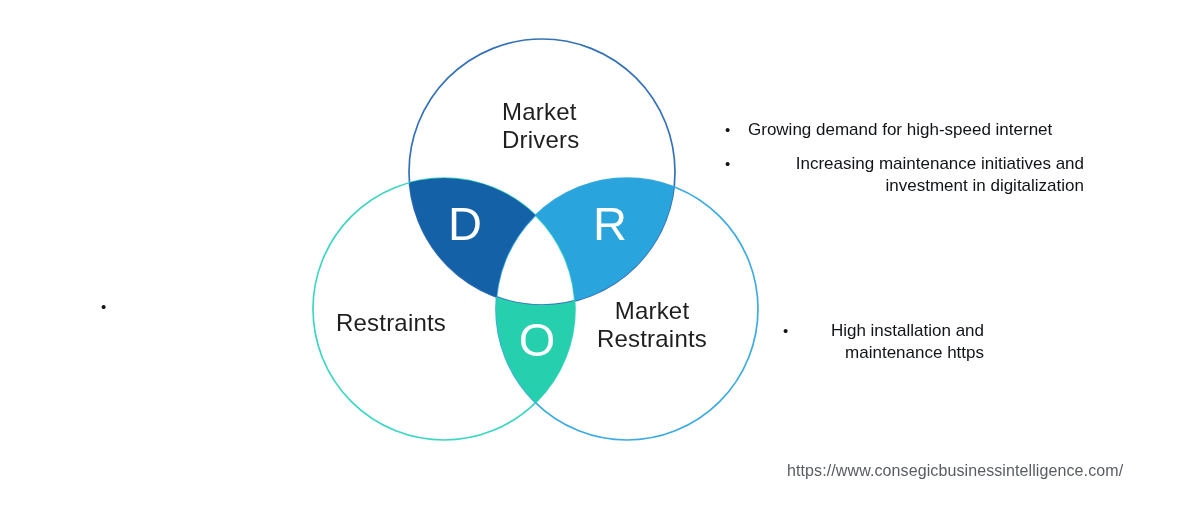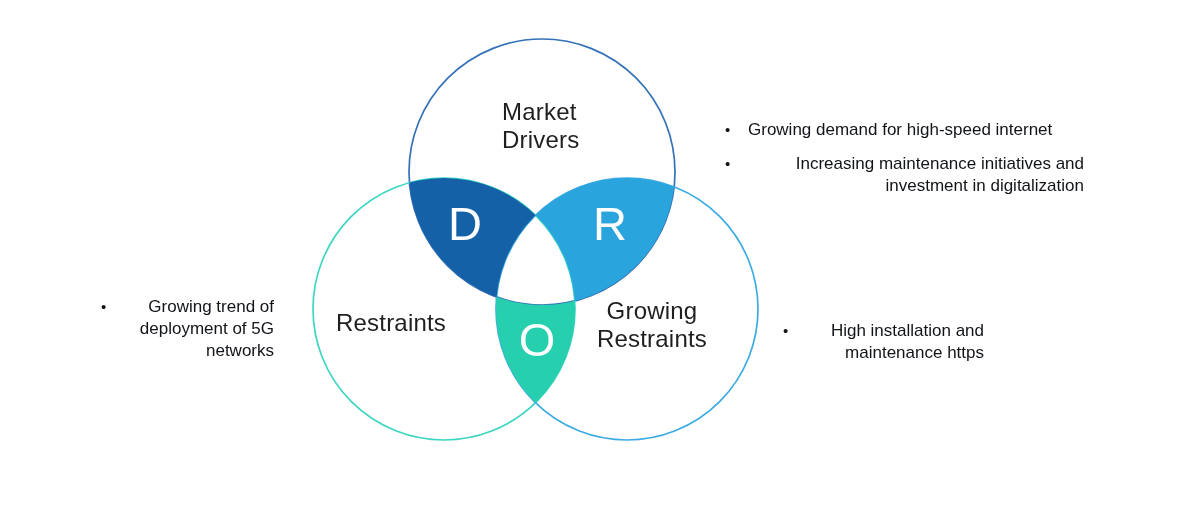--- a/index.html
+++ b/index.html
@@ -107,45 +107,45 @@
     <g clip-path="url(#cpTop)">
       <rect x="290" y="20" width="500" height="440" clip-path="url(#cpRight)" mask="url(#mNotLeft)" fill="#2aa4dd"></rect>
     </g>
     <g clip-path="url(#cpLeft)">
       <rect x="290" y="20" width="500" height="440" clip-path="url(#cpRight)" mask="url(#mNotTop)" fill="#26cfae"></rect>
     </g>
   </svg>
 
   <div class="circle-label label-drivers">Market Drivers</div>
   <div class="circle-label label-opportunity">Restraints</div>
-  <div class="circle-label label-restraints">Growing Restraints</div>
+  <div class="circle-label label-restraints">Market Restraints</div>
 
   <div class="region-letter letter-d">D</div>
   <div class="region-letter letter-r">R</div>
   <div class="region-letter letter-o">O</div>
 
   <div class="bullet-list bullets-drivers">
     <div class="bullet-item">
       <span class="bullet-mark">•</span>
       <span class="bullet-text">Growing demand for high-speed internet</span>
     </div>
     <div class="bullet-item">
       <span class="bullet-mark">•</span>
       <span class="bullet-text">Increasing maintenance initiatives and investment in digitalization</span>
     </div>
   </div>
 
   <div class="bullet-list bullets-opportunity">
     <div class="bullet-item">
       <span class="bullet-mark">•</span>
-      <span class="bullet-text">Growing trend of deployment of 5G networks</span>
     </div>
   </div>
 
   <div class="bullet-list bullets-restraints">
     <div class="bullet-item">
       <span class="bullet-mark">•</span>
       <span class="bullet-text">High installation and maintenance https</span>
     </div>
   </div>
 
+  <div class="source-url">https://www.consegicbusinessintelligence.com/</div>
 
 </div>
 
 </body></html>

